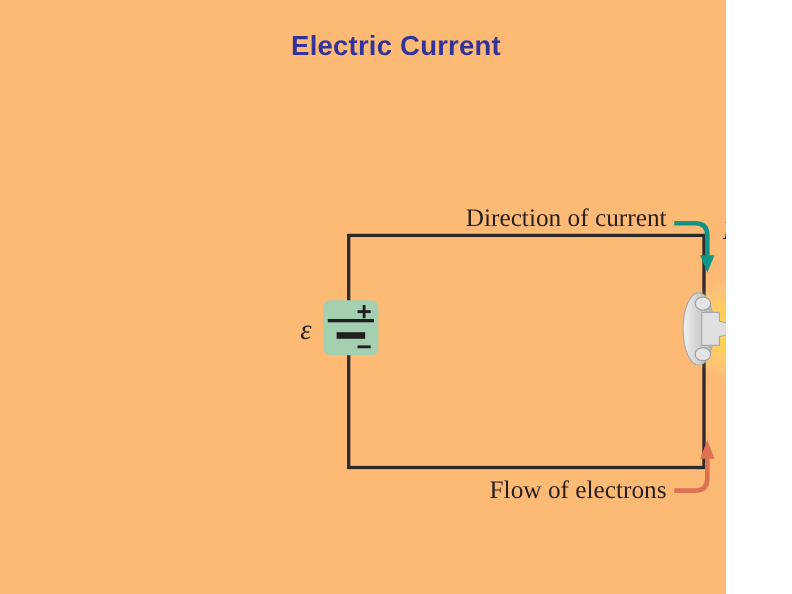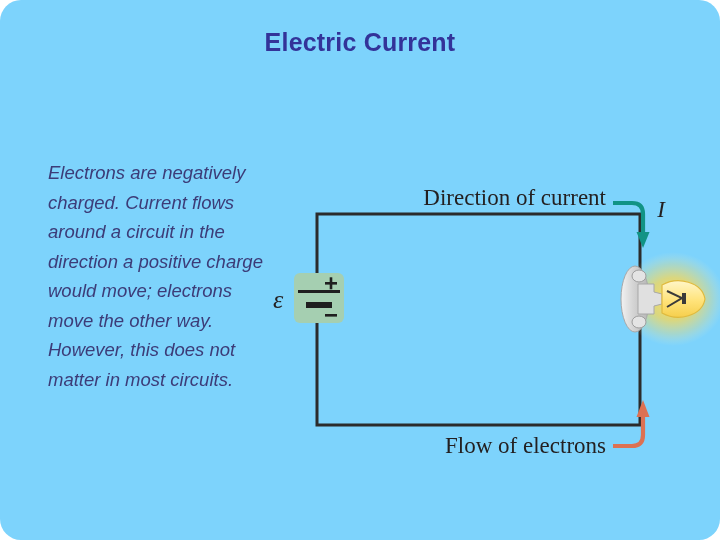--- a/index.html
+++ b/index.html
@@ -5,25 +5,24 @@
   html, body {
     margin: 0;
     padding: 0;
     background: #ffffff;
   }
   body {
     font-family: "Liberation Sans", sans-serif;
   }
   #slide {
     position: relative;
-    width: 720px;
+    width: 660px;
     height: 540px;
-    background: #7dd3fc;
+    background: #fdba74;
     overflow: hidden;
-    border-radius: 21px;
   }
 
   
   #slide-title {
     position: absolute;
     left: 0;
     top: 28px;
     width: 720px;
     text-align: center;
     font-family: "Liberation Sans", sans-serif;
@@ -90,21 +89,20 @@
   }
 </style>
 </head>
 <body>
 
 <div id="slide">
 
   <div id="slide-title">Electric Current</div>
 
 
-  <div id="body-text">Electrons are negatively charged. Current flows around a circuit in the direction a positive charge would move; electrons move the other way. However, this does not matter in most circuits.</div>
 
   <div id="figure">
     <svg width="462" height="300" viewBox="0 0 462 300" xmlns="http://www.w3.org/2000/svg">
 
       <defs>
         <radialGradient id="glowGrad" cx="50%" cy="50%" r="50%">
           <stop offset="0%" stop-color="#ffe066" stop-opacity="0.95"></stop>
           <stop offset="45%" stop-color="#ffd84d" stop-opacity="0.72"></stop>
           <stop offset="75%" stop-color="#ffdf66" stop-opacity="0.30"></stop>
           <stop offset="100%" stop-color="#fff4c0" stop-opacity="0"></stop>

